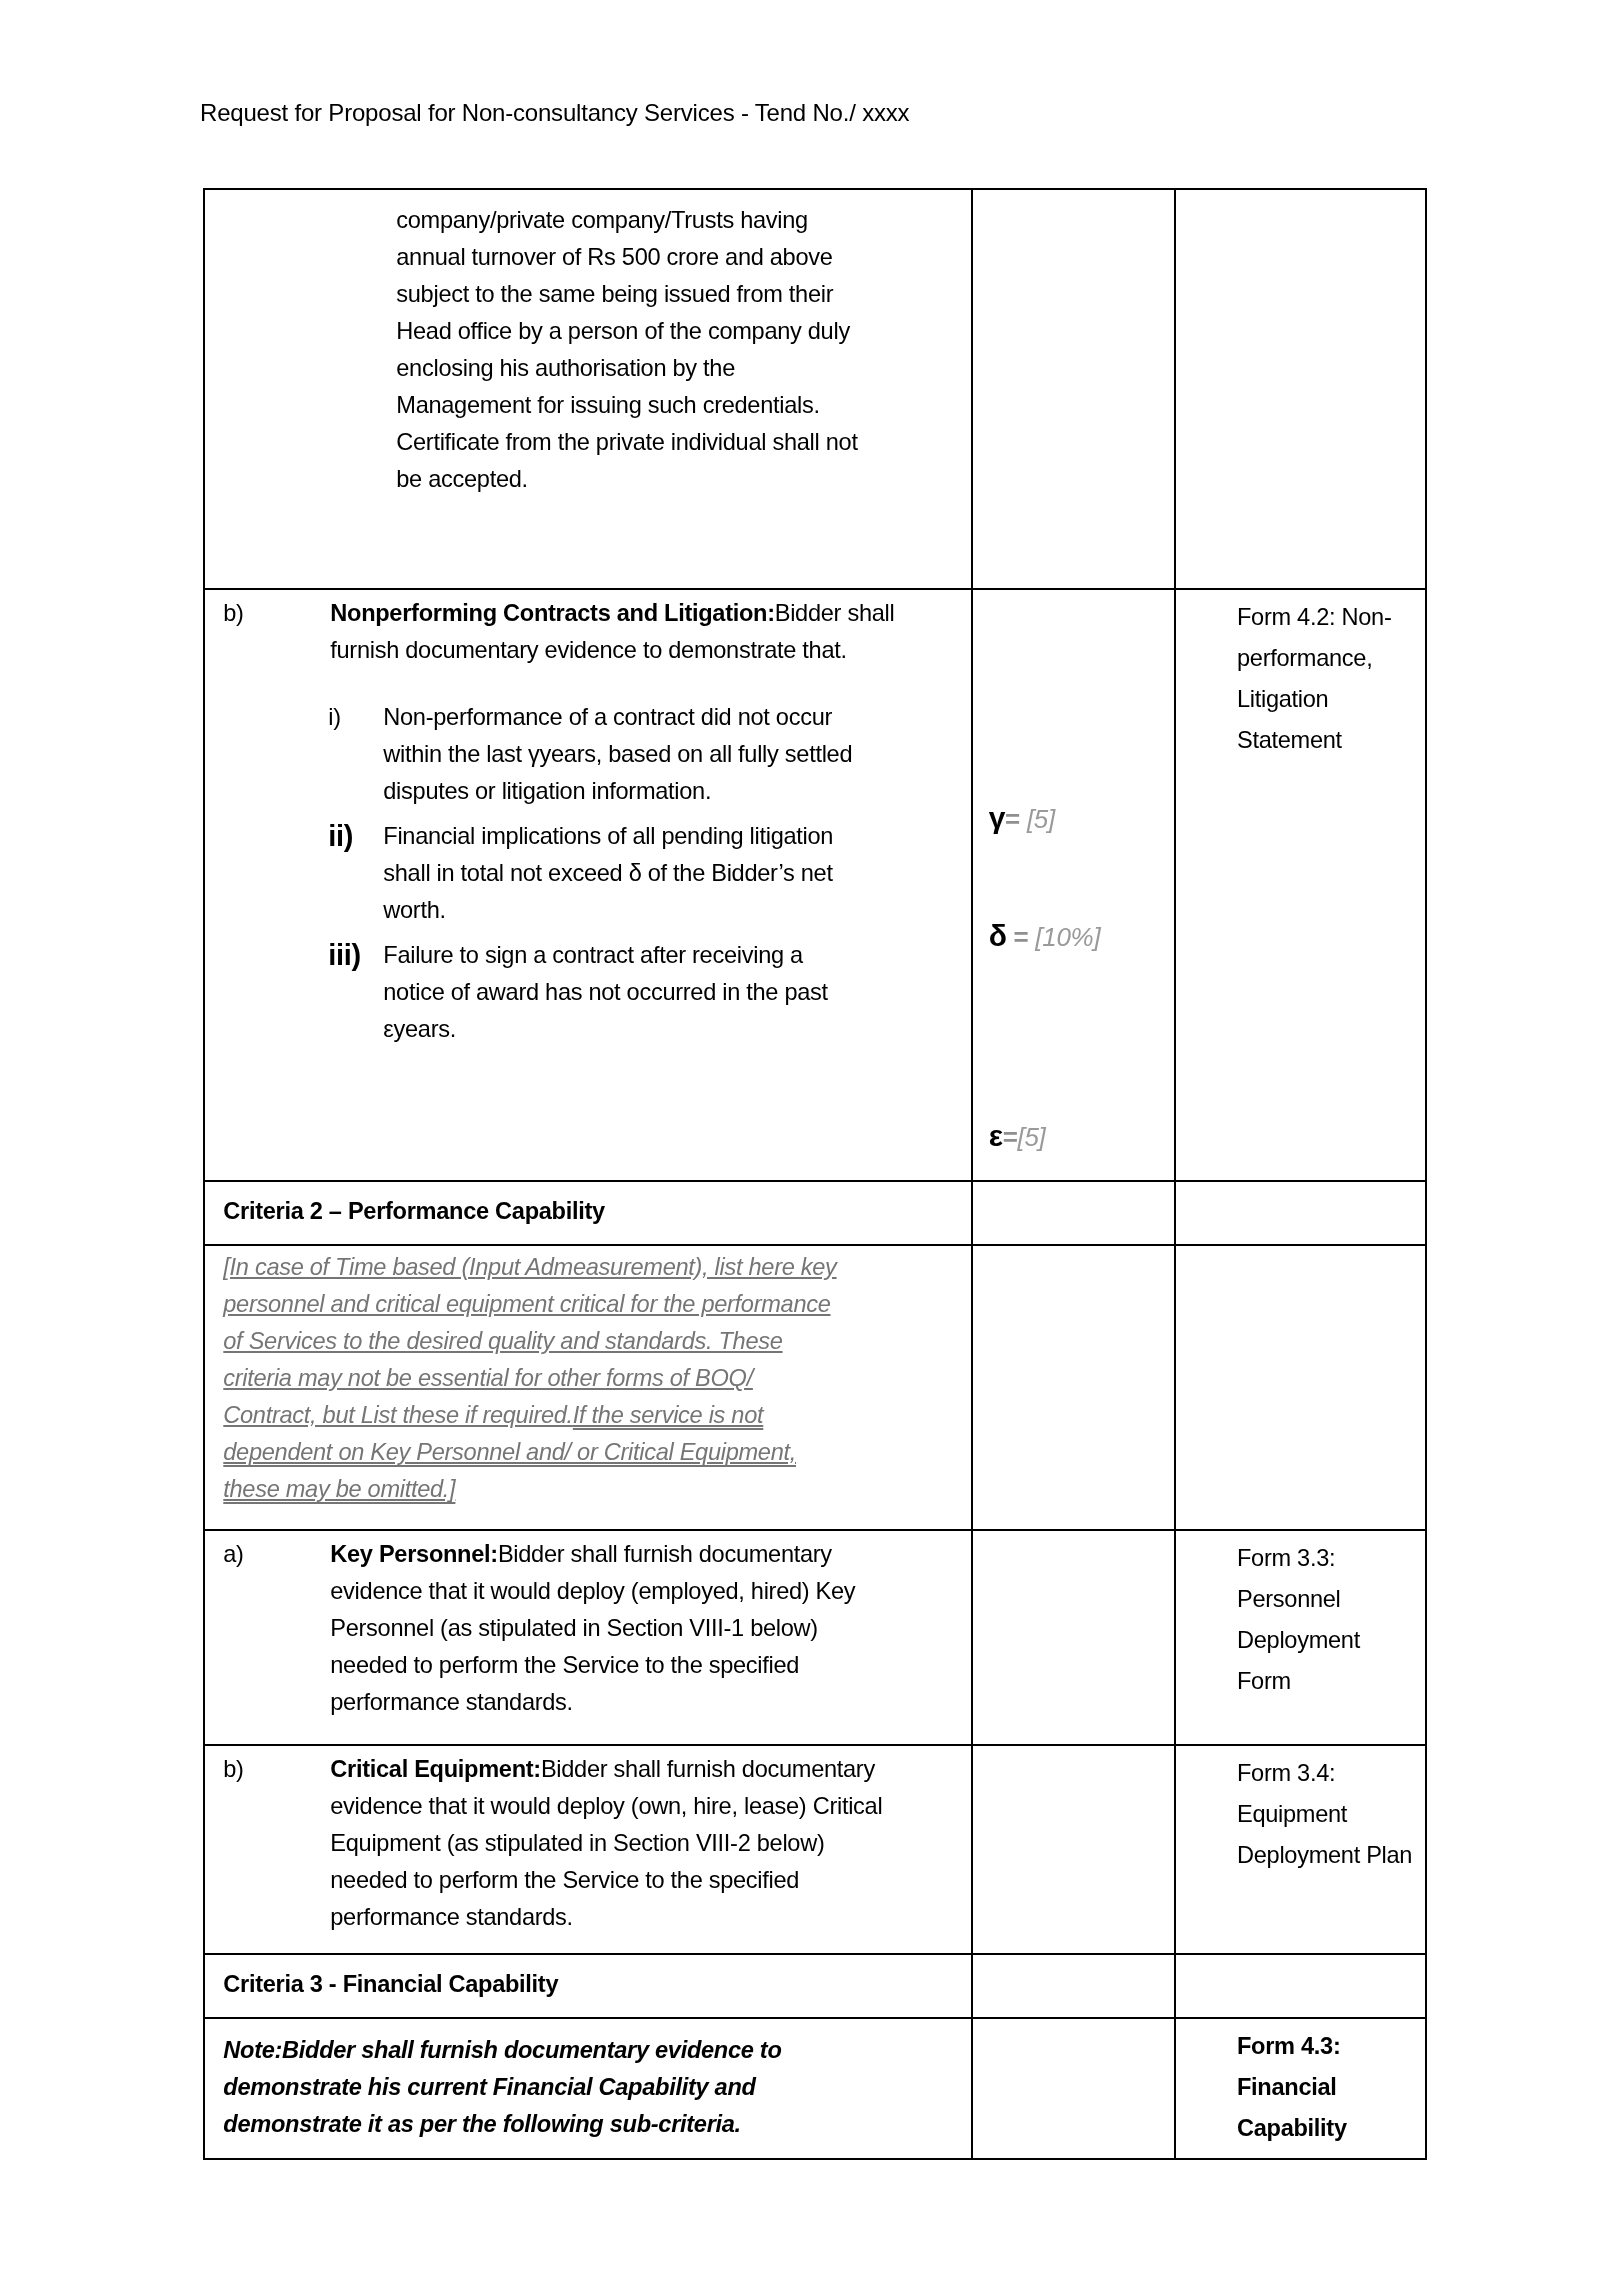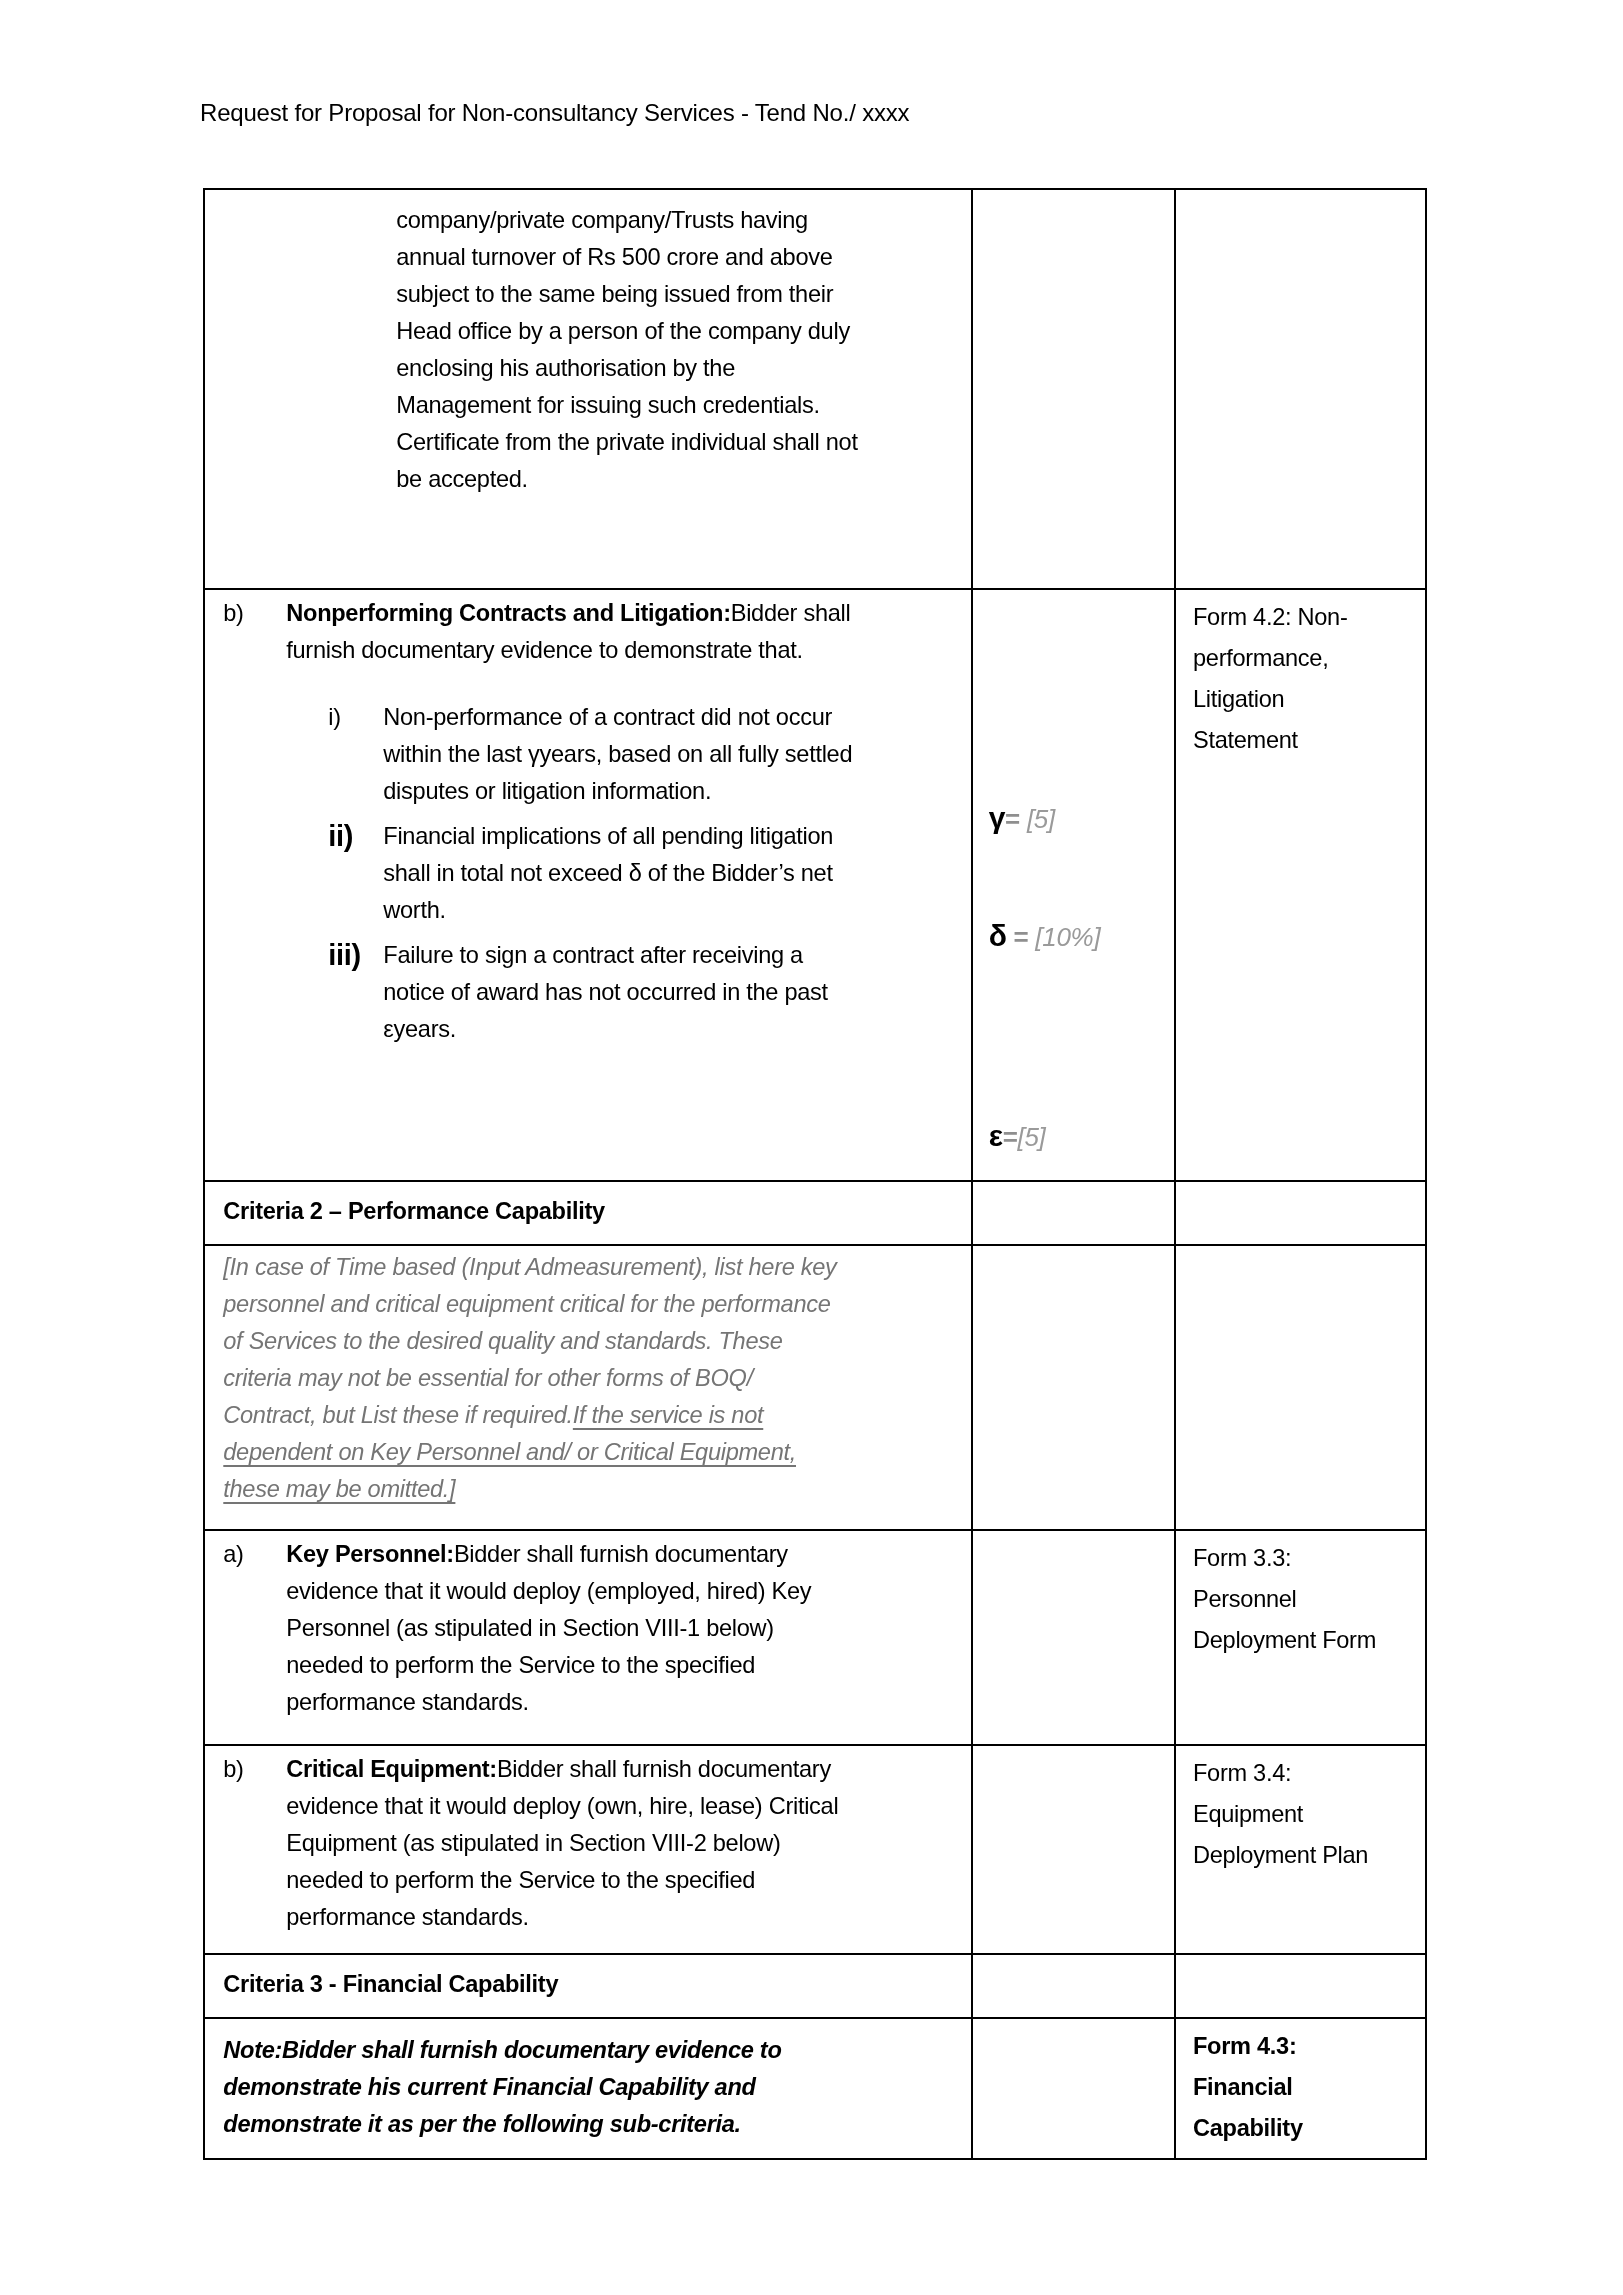--- a/index.html
+++ b/index.html
@@ -26,36 +26,36 @@
   }
   .doc-table tr { border-top:2.6px solid #000; }
   .doc-table td {
     border-left:2px solid #000;
     vertical-align:top;
     font-size:23.6px; line-height:37px; letter-spacing:-0.3px;
   }
   td.c1 { padding:5.2px 6.5px 0 18.3px; }
   td.c2 { position:relative; }
   td.c3 { padding:6.5px 6.5px 0 17px; line-height:41px; }
-  .pre { white-space:pre-line; }
+  .pre { white-space:pre-line;margin-left:44px; }
   .bold { font-weight:700; }
   .continuation { padding-left:173px; padding-top:6.5px; white-space:pre-line; }
   .hang { display:flex; align-items:flex-start; }
   .marker { flex:0 0 63px; }
   .hang-body { flex:1; min-width:0; }
   .sublist { margin-top:30px; }
   .subitem { display:flex; margin-left:42px; margin-bottom:7.9px; align-items:flex-start; }
   .sub-marker { flex:0 0 55px; }
   .subitem:nth-of-type(2) .sub-marker,
   .subitem:nth-of-type(3) .sub-marker { font-weight:700; font-size:29px; }
   .sub-text { flex:1; min-width:0; white-space:pre-line; }
   .criteria-cell { padding:10.5px 6.5px 0 18.3px; font-weight:700; }
   .gray-note {
     padding:2.6px 6.5px 0 18.3px;
-    color:#757575; font-style:italic; white-space:pre-line;
+    color:#757575; font-style:italic; white-space:pre-line;text-decoration:underline;
   }
   .gray-underline {
     text-decoration:underline;
     text-decoration-color:#757575;
     text-decoration-thickness:2px;
     text-underline-offset:4.6px;
   }
   .note-italic { font-style:italic; padding-top:7.9px; white-space:pre-line; }
   .param { position:absolute; left:15.7px; white-space:pre; }
   .param-symbol { font-weight:700; font-size:30px; color:#000; }

